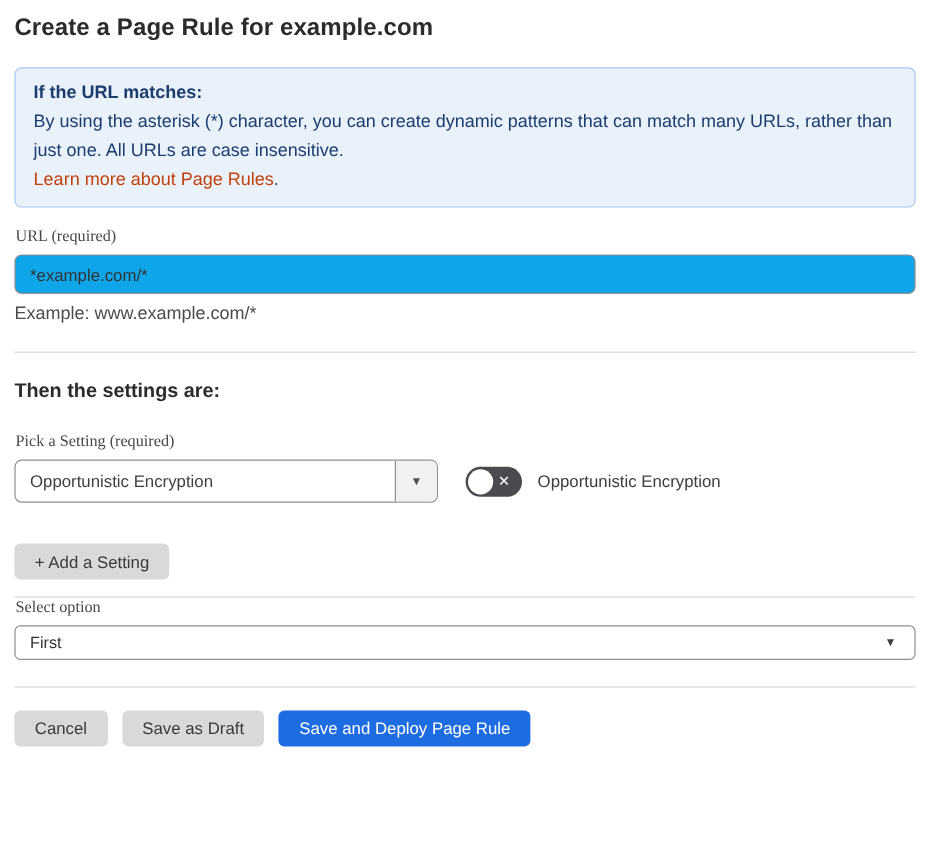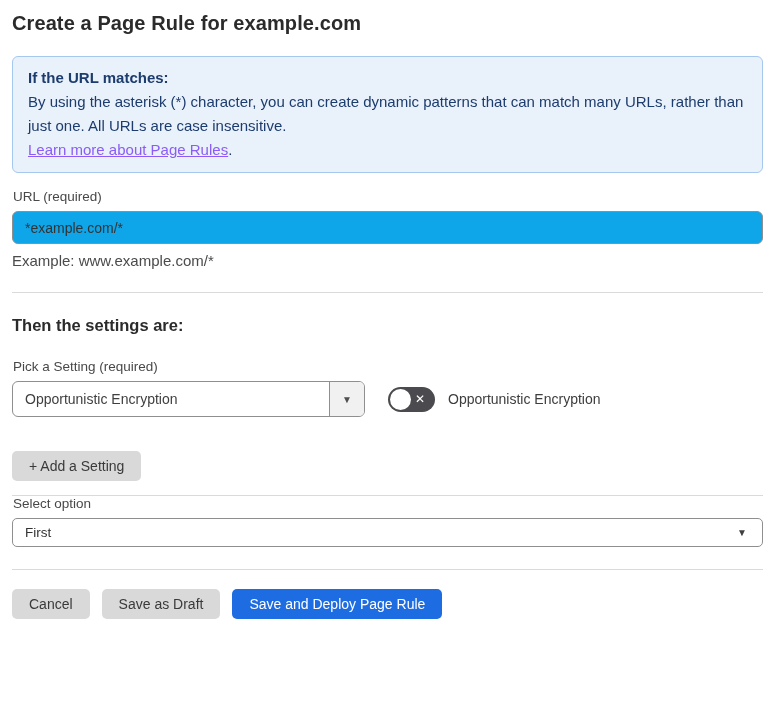--- a/index.html
+++ b/index.html
@@ -33,31 +33,31 @@
     border-radius: 6px;
     padding: 9px 15px 10px 15px;
     color: #1d3c6e;
     font-size: 15px;
     line-height: 24px;
     margin-bottom: 16px;
   }
   .info-heading { font-weight: 700; }
   .info-body { font-weight: 400; }
   .info-link-line a {
-    color: #8b5cf6;
-    text-decoration: underline;
+    color: #c2410c;
     cursor: pointer;
   }
   .info-link-period { color: #1d3c6e; }
 
   
   .field-label {
     font-size: 13.5px;
     color: #484848;
     margin: 0 0 7px 1px;
+    font-family: Liberation Serif, serif;
   }
   .helper-text {
     font-size: 15px;
     color: #4b4b4b;
     margin-top: 7px;
     line-height: 20px;
   }
 
   
   .text-input {

